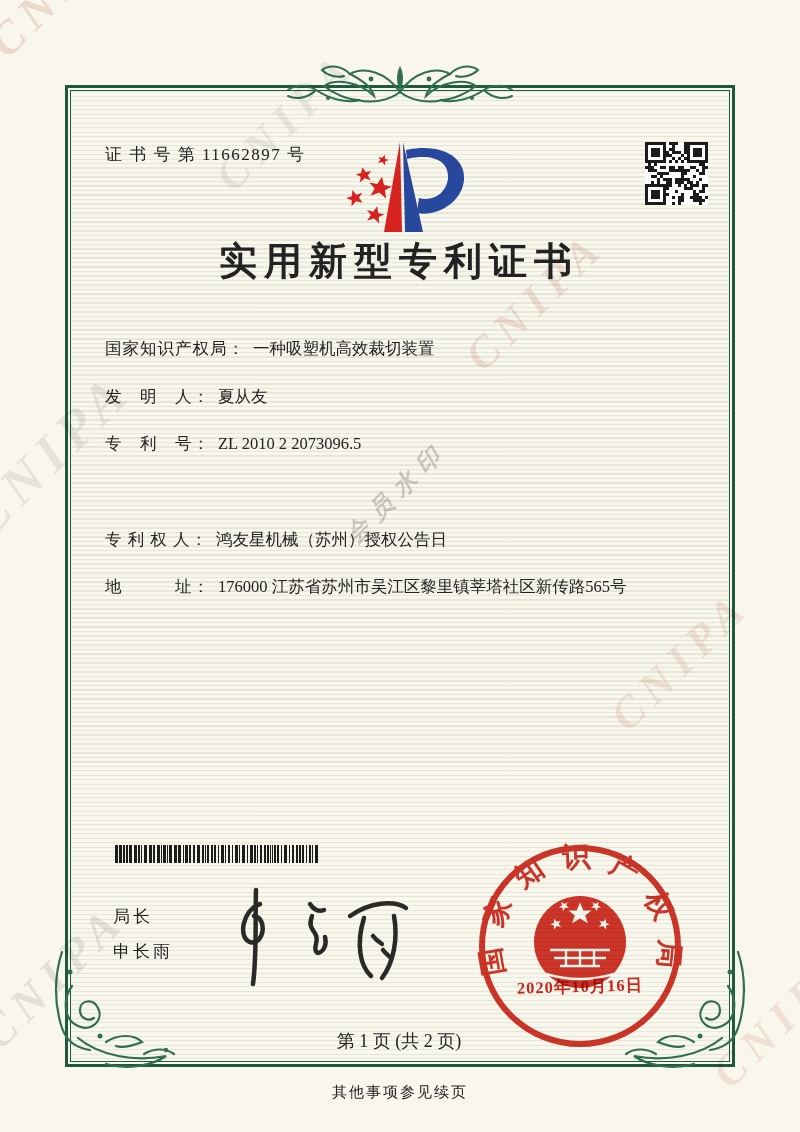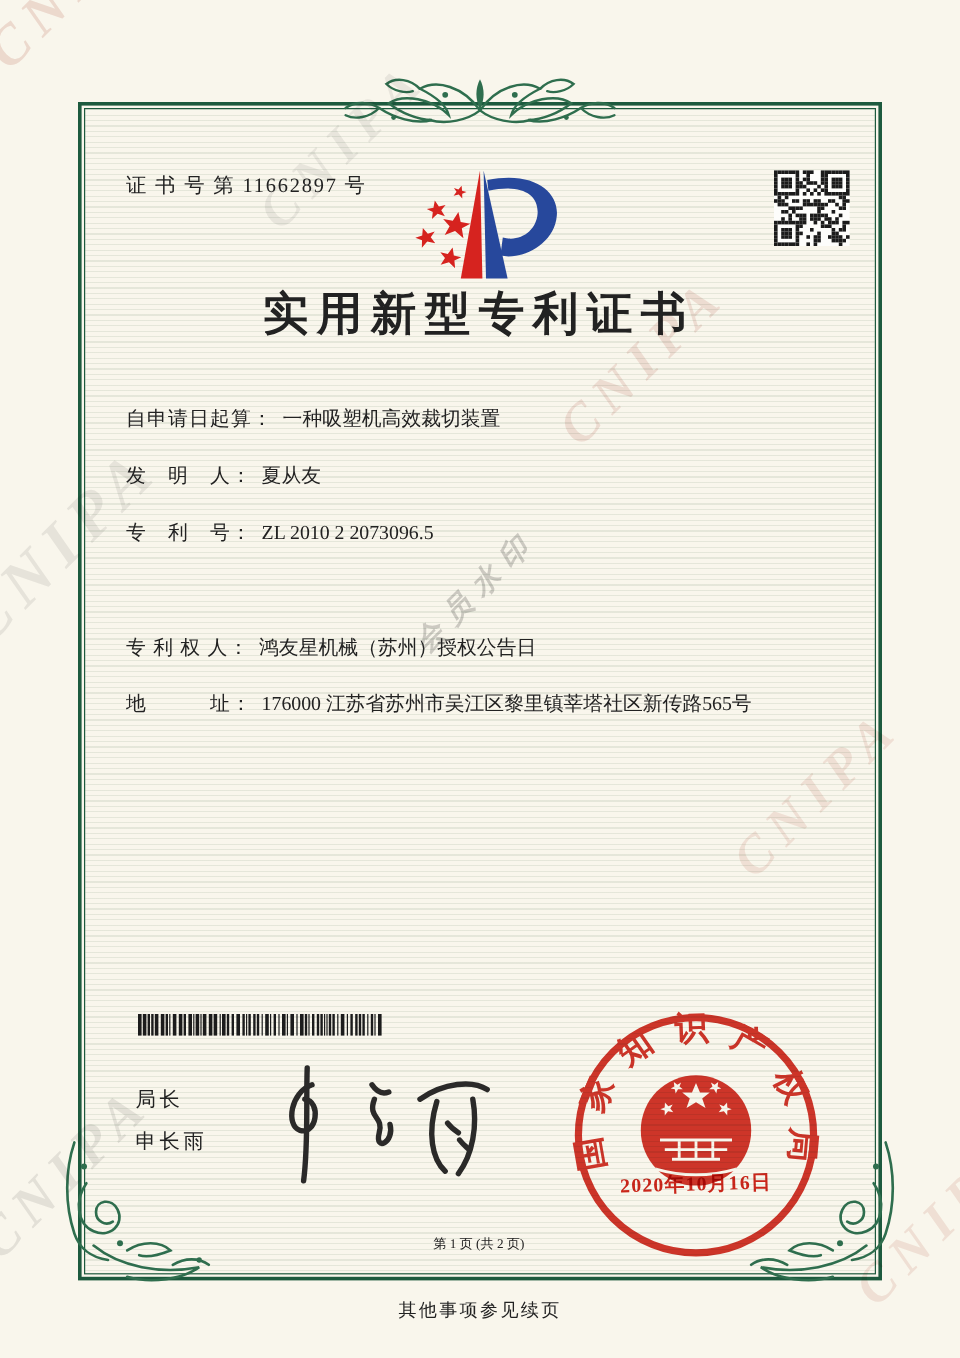--- a/index.html
+++ b/index.html
@@ -35,21 +35,21 @@
 
   .signer{font-size:17px;letter-spacing:3px;}
   .sig-svg{left:226px;top:886px;z-index:3;}
 
   .seal{left:476px;top:842px;width:208px;height:208px;z-index:4;
         mix-blend-mode:multiply;opacity:.93;}
   .seal-date{left:486px;top:976px;width:188px;text-align:center;z-index:5;
              color:#cf271c;font-size:16.5px;font-weight:bold;
              letter-spacing:1px;mix-blend-mode:multiply;transform:rotate(-1.5deg);}
 
-  .page-num{left:65px;top:1029px;width:668px;text-align:center;font-size:11px;}
+  .page-num{left:65px;top:1029px;width:668px;text-align:center;font-size:18px;}
   .foot-note{left:0;top:1083px;width:800px;text-align:center;font-size:15px;letter-spacing:2px;}
 
   .wm{position:absolute;z-index:5;pointer-events:none;font-style:italic;
       font-weight:bold;letter-spacing:9px;transform:rotate(-45deg);
       transform-origin:left top;mix-blend-mode:multiply;white-space:nowrap;}
 
   .qr{left:645px;top:142px;width:63px;height:63px;display:grid;
       grid-template-columns:repeat(21,3px);grid-template-rows:repeat(21,3px);
       background:#fdfdfb;}
   .qr div{width:3px;height:3px;}
@@ -563,21 +563,21 @@
       <div></div>
       <div></div>
       <div class="b"></div>
       <div></div>
       <div></div>
     </div>
 
   <div class="abs doc-title">实用新型专利证书</div>
 
   <div class="abs field" style="top:338px;">
-    <span class="lbl">自申请日起算：</span><span class="val">一种吸塑机高效裁切装置</span>
+    <span class="lbl">国家知识产权局：</span><span class="val">一种吸塑机高效裁切装置</span>
   </div>
   <div class="abs field" style="top:386px;">
     <span class="lbl">发　明　人：</span><span class="val">夏从友</span>
   </div>
   <div class="abs field" style="top:433px;">
     <span class="lbl">专　利　号：</span><span class="val">ZL 2010 2 2073096.5</span>
   </div>
   <div class="abs field" style="top:529px;">
     <span class="lbl">专 利 权 人：</span><span class="val">鸿友星机械（苏州）授权公告日</span>
   </div>

